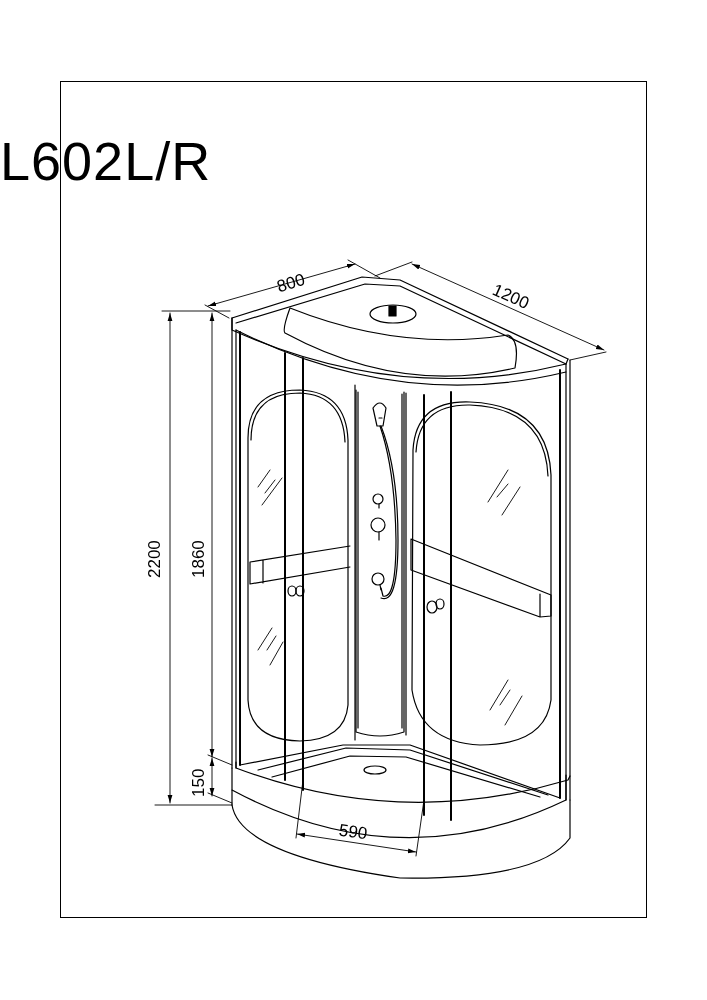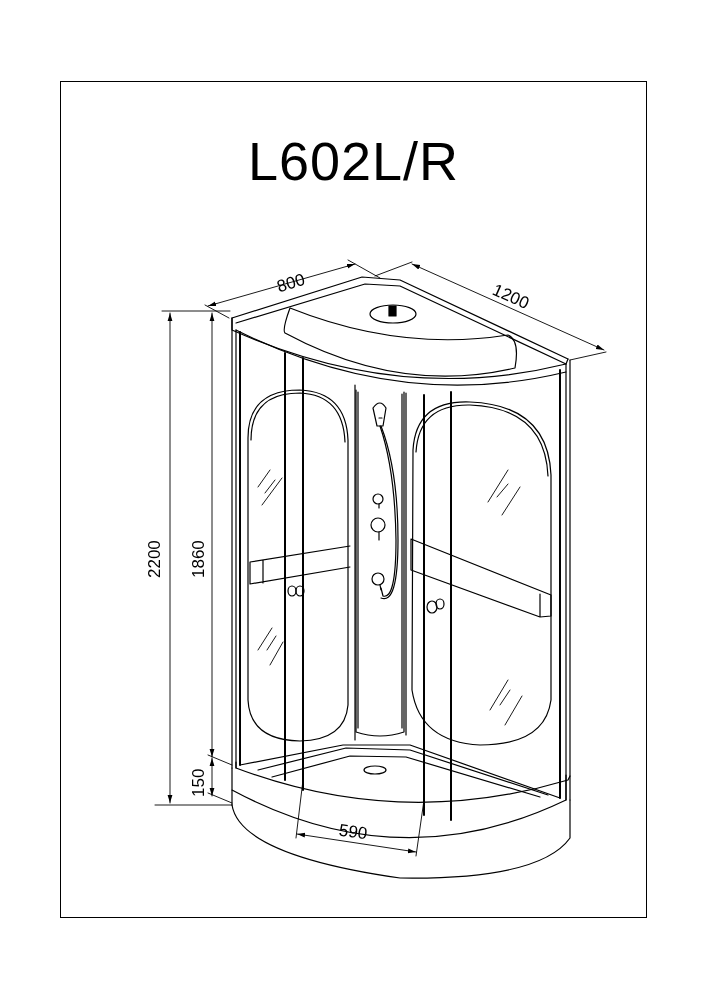--- a/index.html
+++ b/index.html
@@ -1,20 +1,20 @@
 <!DOCTYPE html>
 <html><head>
 <meta charset="utf-8">
 <style>
   html, body { margin:0; padding:0; background:#ffffff; }
   body { width:707px; height:1000px; position:relative; overflow:hidden;
          font-family:"Liberation Sans", sans-serif; }
   .frame { position:absolute; left:60px; top:81px; width:587px; height:837px;
            border:1.5px solid #000; box-sizing:border-box; }
-  .title { position:absolute; left:0; top:130px; width:707px; text-align:center;
+  .title { position:absolute; left:0; top:130px; width:707px; text-align:left;
            font-size:54px; color:#000; letter-spacing:1px; }
   svg.drawing { position:absolute; left:0; top:0; }
   .dim { font-family:"Liberation Sans", sans-serif; font-size:17px; fill:#000; }
 </style>
 </head>
 <body>
 
 <div class="frame"></div>
 <div class="title">L602L/R</div>
 

